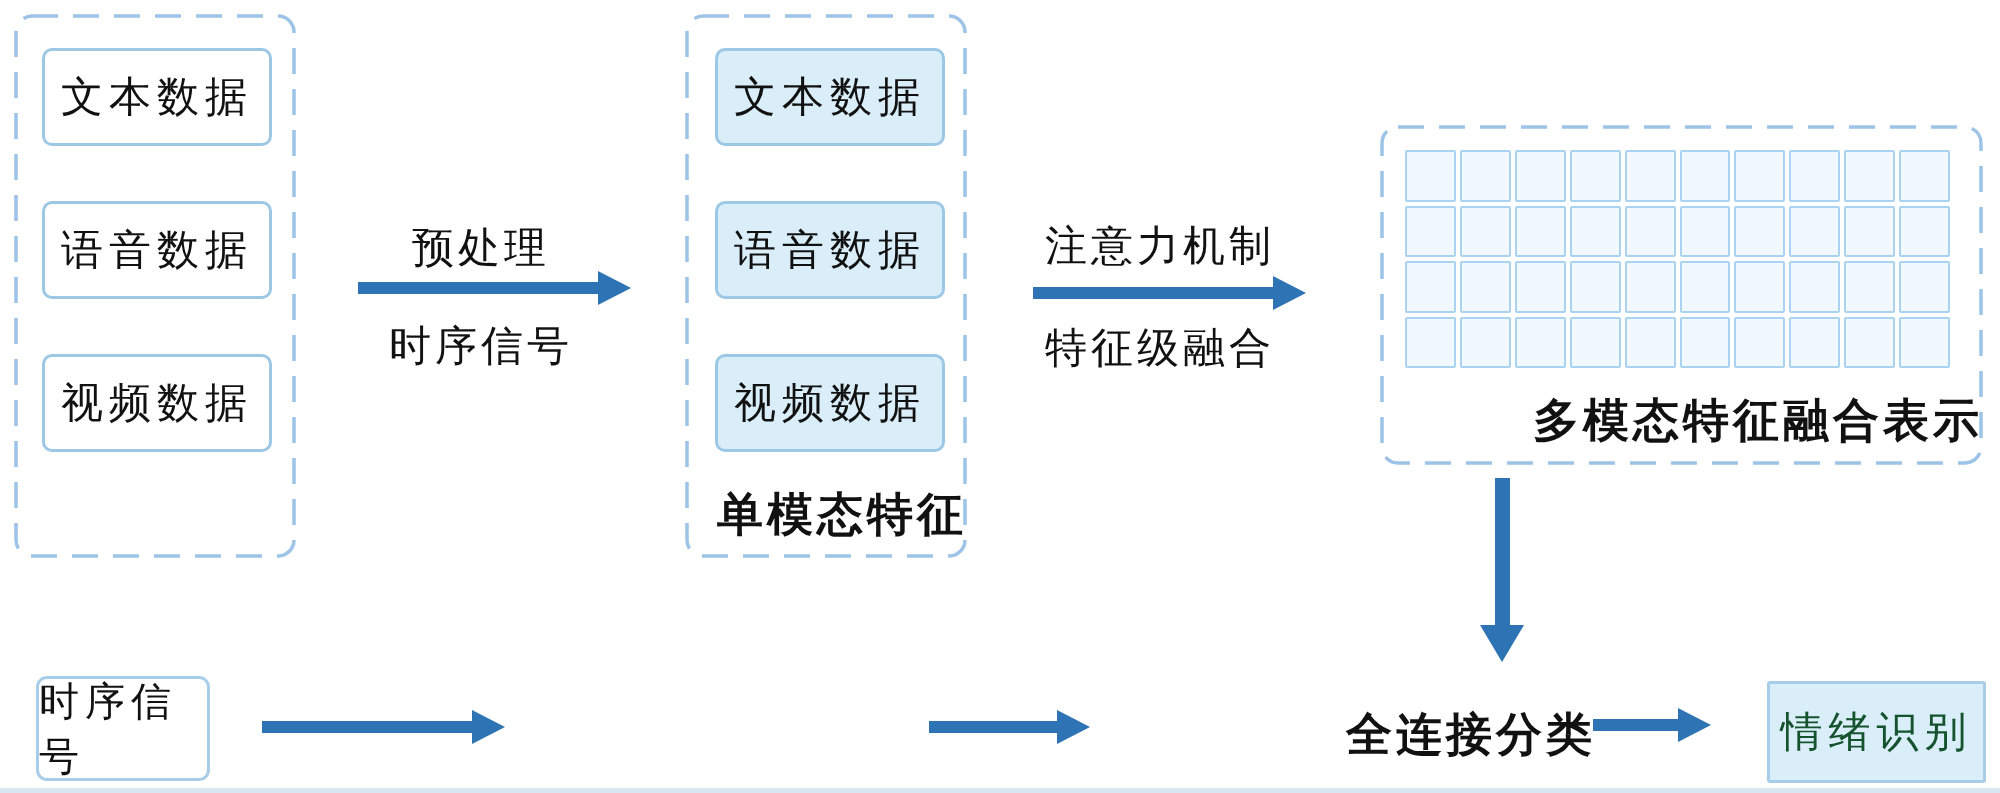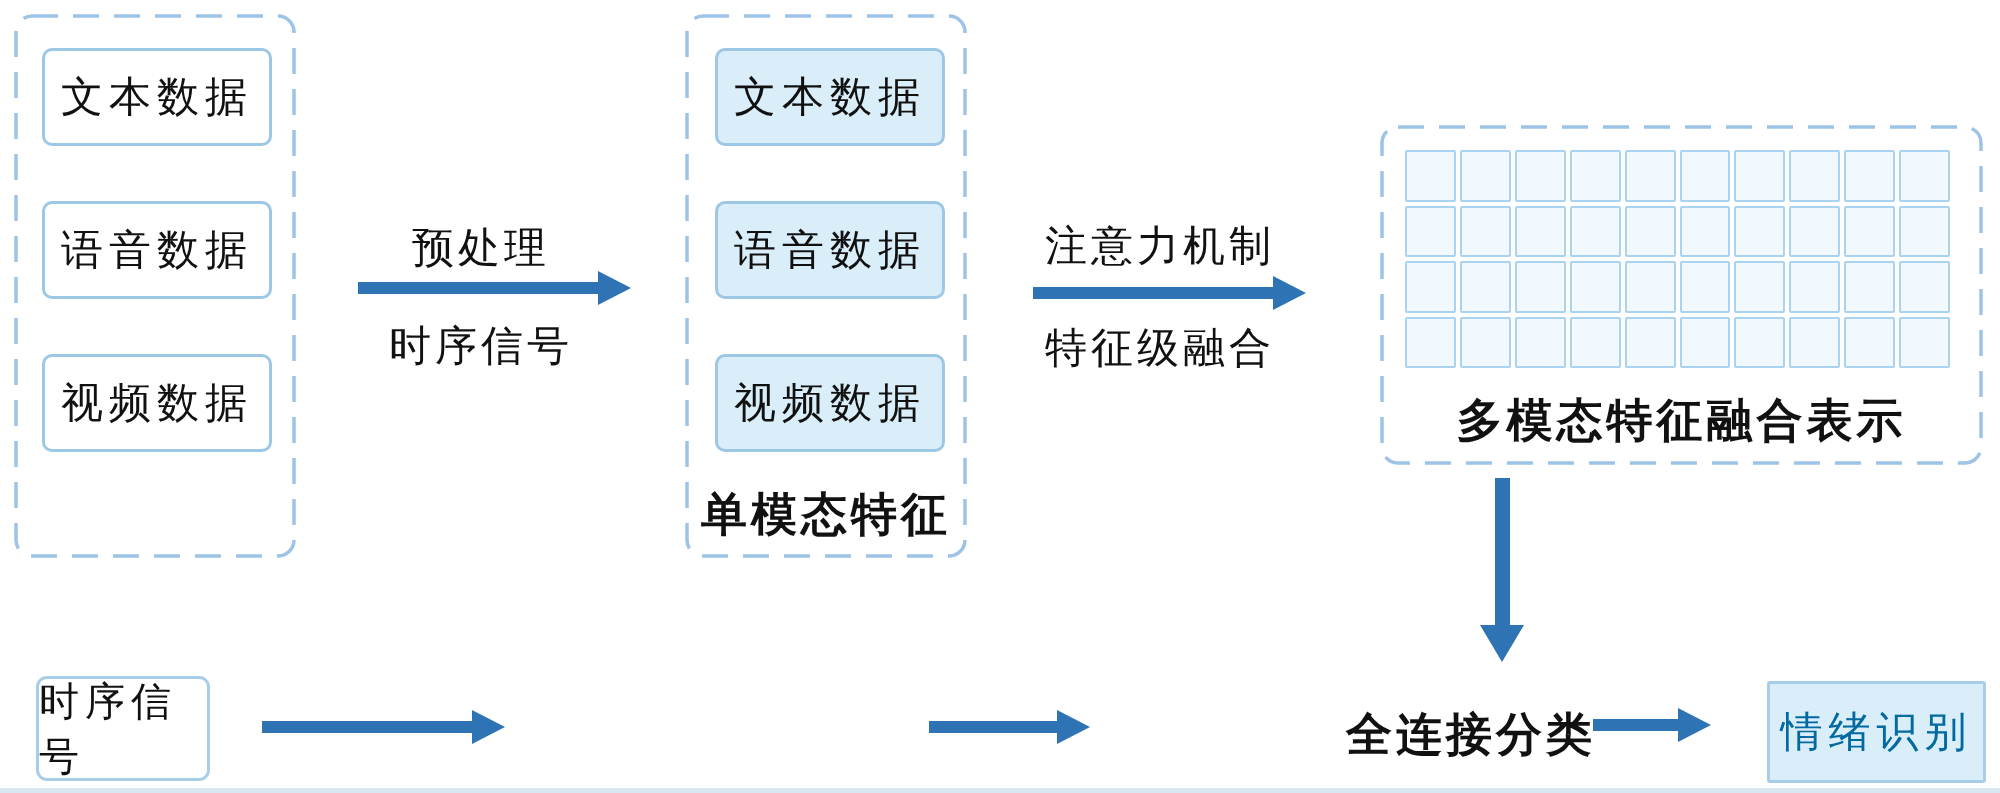--- a/index.html
+++ b/index.html
@@ -14,21 +14,21 @@
   .dash rect{fill:none;stroke:var(--dashed-border,#9DC3E6);stroke-width:3.5;stroke-dasharray:26 15;}
   
   .node{
     position:absolute;display:flex;align-items:center;justify-content:center;
     background:#ffffff;border:3px solid var(--box-border,#9CC7E5);border-radius:10px;
     font-size:42px;letter-spacing:6px;
   }
   .node.filled{background:var(--box-fill,#D9EEF9);}
   .node.square{border-radius:3px;border-color:#A8CDE8;}
   .panel-label{
-    position:absolute;width:100%;text-align:center;font-weight:bold;font-size:46px;letter-spacing:4px;
+    position:absolute;width:100%;text-align:right;font-weight:bold;font-size:46px;letter-spacing:4px;
   }
   
   .h-arrow{position:absolute;display:flex;align-items:center;}
   .h-arrow .shaft{height:12px;background:var(--arrow,#2E74B5);}
   .h-arrow .head{width:0;height:0;border-top:17px solid transparent;border-bottom:17px solid transparent;border-left:33px solid var(--arrow,#2E74B5);}
   
   .v-arrow{position:absolute;display:flex;flex-direction:column;align-items:center;}
   .v-arrow .shaft{width:15px;background:var(--arrow,#2E74B5);}
   .v-arrow .head{width:0;height:0;border-left:22px solid transparent;border-right:22px solid transparent;border-top:37px solid var(--arrow,#2E74B5);}
   .arrow-label{position:absolute;text-align:center;font-size:42px;letter-spacing:4px;}
@@ -157,19 +157,19 @@
     <div class="head"></div>
   </div>
 
   <div class="fc-label" style="left:1330px;top:704px;width:256px;margin-left:13px;">全连接分类</div>
 
   <div class="h-arrow" style="left:1593px;top:708px;">
     <div class="shaft" style="width:85px;"></div>
     <div class="head"></div>
   </div>
 
-  <div class="node filled square" style="left:1767px;top:681px;width:213px;height:96px;color:#0369a1;font-family:Liberation Mono, monospace;">
+  <div class="node filled square" style="left:1767px;top:681px;width:213px;height:96px;color:#14532d;font-family:Liberation Mono, monospace;">
     <span>情绪识别</span>
   </div>
 
   <div class="bottom-strip"></div>
 
 </div>
 
 </body></html>

